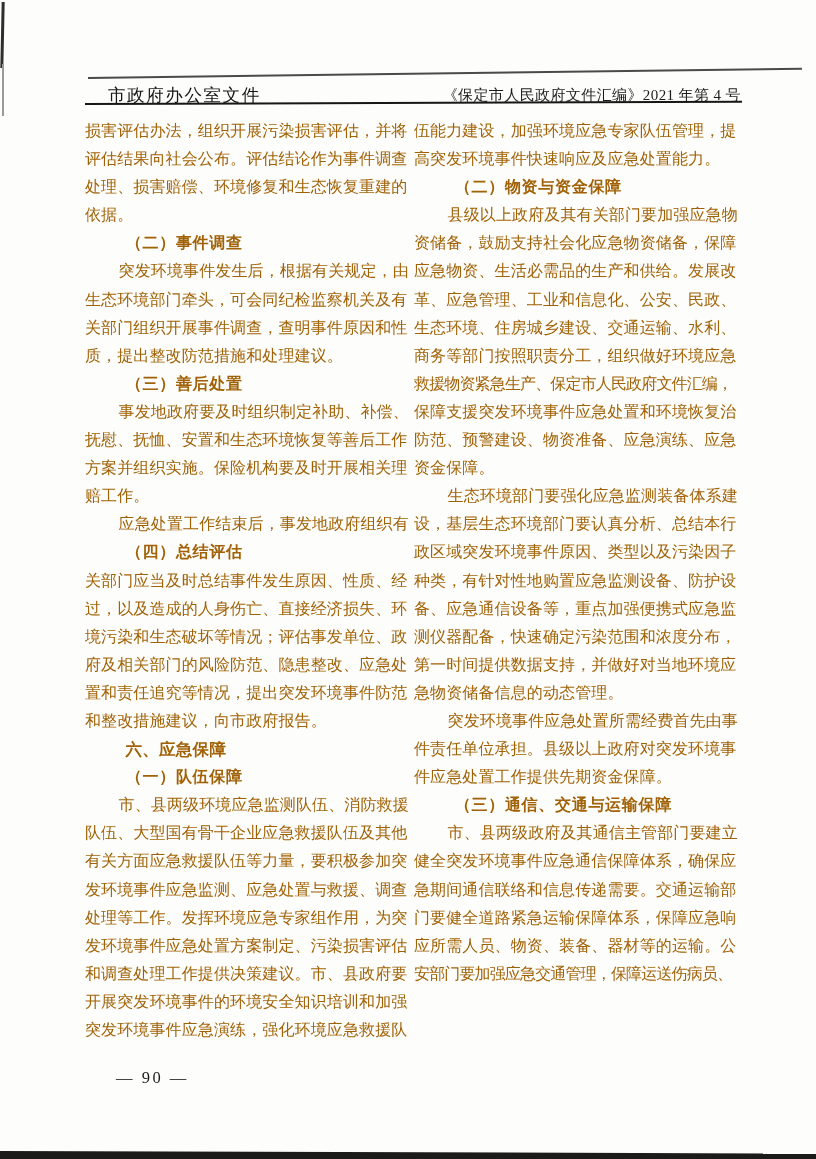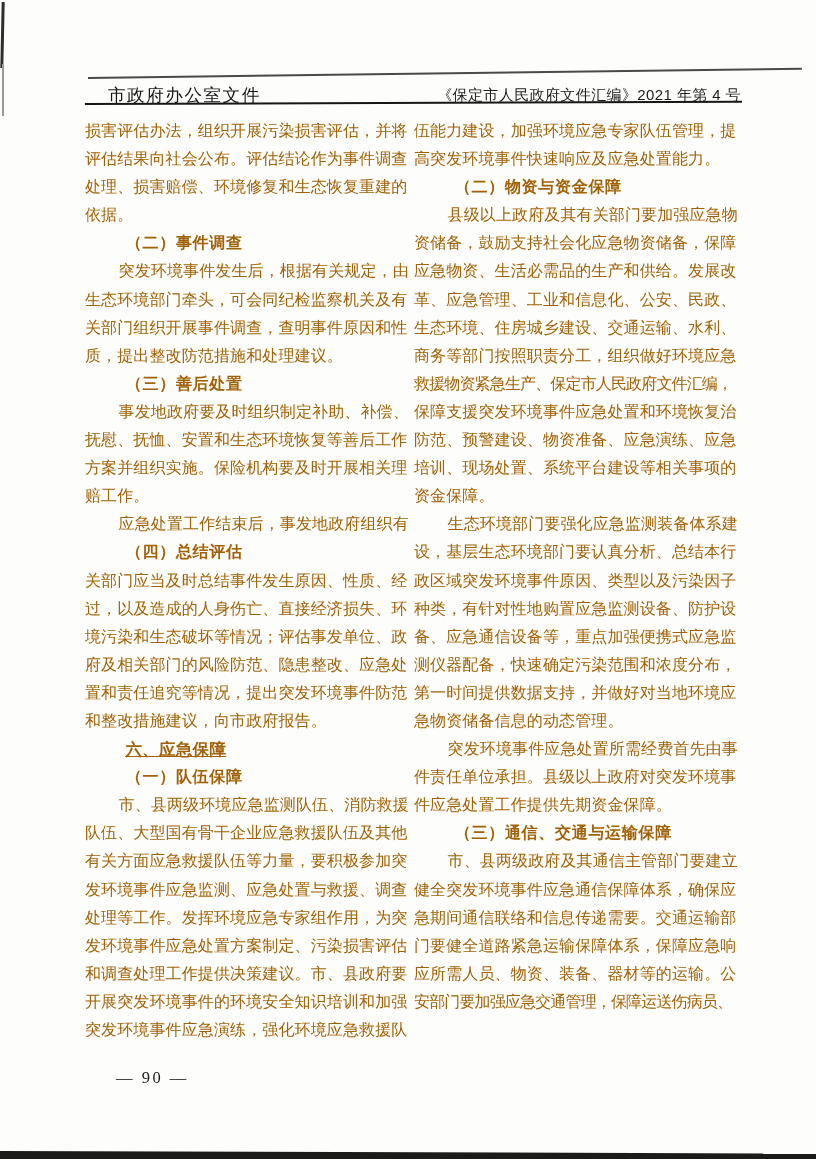--- a/index.html
+++ b/index.html
@@ -15,34 +15,34 @@
                      background:#9a9a96; }
   .top-line { position:absolute; left:88px; top:77px; width:714px; height:1.5px;
               background:#4a4a46; transform:rotate(-0.75deg); transform-origin:left center; }
   .bottom-band { position:absolute; left:-4px; top:1151px; width:826px; height:8px;
                  background:#1b1b19; transform:rotate(0.18deg); transform-origin:left center; }
 
   
   .hdr-left { position:absolute; left:108px; top:83px; font-family:"Liberation Sans", sans-serif;
               font-weight:400; font-size:17.5px; letter-spacing:1.6px; color:#141414; white-space:nowrap; }
   .hdr-right { position:absolute; right:75px; top:86px; font-size:15px; color:#1c1c1c;
-               letter-spacing:0.4px; white-space:nowrap; font-family:Liberation Sans, sans-serif; }
+               letter-spacing:0.4px; white-space:nowrap; font-family:Liberation Serif, serif; }
   .hdr-rule { position:absolute; left:85px; top:103px; width:657px; height:2.2px;
               background:#171717; transform:rotate(-0.2deg); transform-origin:left center; }
 
   
   .col { position:absolute; top:117px; color:#a16207; }
   .col-left  { left:85px;  width:323px; }
   .col-right { left:414px; width:327px; }
   .line { height:28.1px; line-height:28.1px; font-size:16px; letter-spacing:0.12px;
           white-space:nowrap; font-family:"Liberation Serif", serif; }
   .line.start { text-indent:2.1em; }
   .line.sub   { text-indent:2.55em; font-weight:600; letter-spacing:0.7px; }
   .line.sec   { text-indent:2.45em; font-family:"Liberation Sans", sans-serif;
-                font-weight:700; font-size:16.5px; letter-spacing:0.3px;text-decoration:underline; }
+                font-weight:700; font-size:16.5px; letter-spacing:0.3px; }
   .line.tight { letter-spacing:-0.85px; }
   .line.end   { }
 
   
   .page-num { position:absolute; left:116px; top:1068px; font-size:16.5px;
               letter-spacing:2.5px; color:#1c1c1c; white-space:nowrap; }
 </style>
 </head>
 <body>
 
@@ -97,21 +97,20 @@
       <div class="line sub">（二）物资与资金保障</div>
       <div class="line start">县级以上政府及其有关部门要加强应急物</div>
       <div class="line">资储备，鼓励支持社会化应急物资储备，保障</div>
       <div class="line">应急物资、生活必需品的生产和供给。发展改</div>
       <div class="line">革、应急管理、工业和信息化、公安、民政、</div>
       <div class="line">生态环境、住房城乡建设、交通运输、水利、</div>
       <div class="line">商务等部门按照职责分工，组织做好环境应急</div>
       <div class="line tight">救援物资紧急生产、保定市人民政府文件汇编，</div>
       <div class="line">保障支援突发环境事件应急处置和环境恢复治</div>
       <div class="line">防范、预警建设、物资准备、应急演练、应急</div>
-      <div class="line">培训、现场处置、系统平台建设等相关事项的</div>
       <div class="line end">资金保障。</div>
       <div class="line start">生态环境部门要强化应急监测装备体系建</div>
       <div class="line">设，基层生态环境部门要认真分析、总结本行</div>
       <div class="line">政区域突发环境事件原因、类型以及污染因子</div>
       <div class="line">种类，有针对性地购置应急监测设备、防护设</div>
       <div class="line">备、应急通信设备等，重点加强便携式应急监</div>
       <div class="line">测仪器配备，快速确定污染范围和浓度分布，</div>
       <div class="line">第一时间提供数据支持，并做好对当地环境应</div>
       <div class="line end">急物资储备信息的动态管理。</div>
       <div class="line start">突发环境事件应急处置所需经费首先由事</div>

